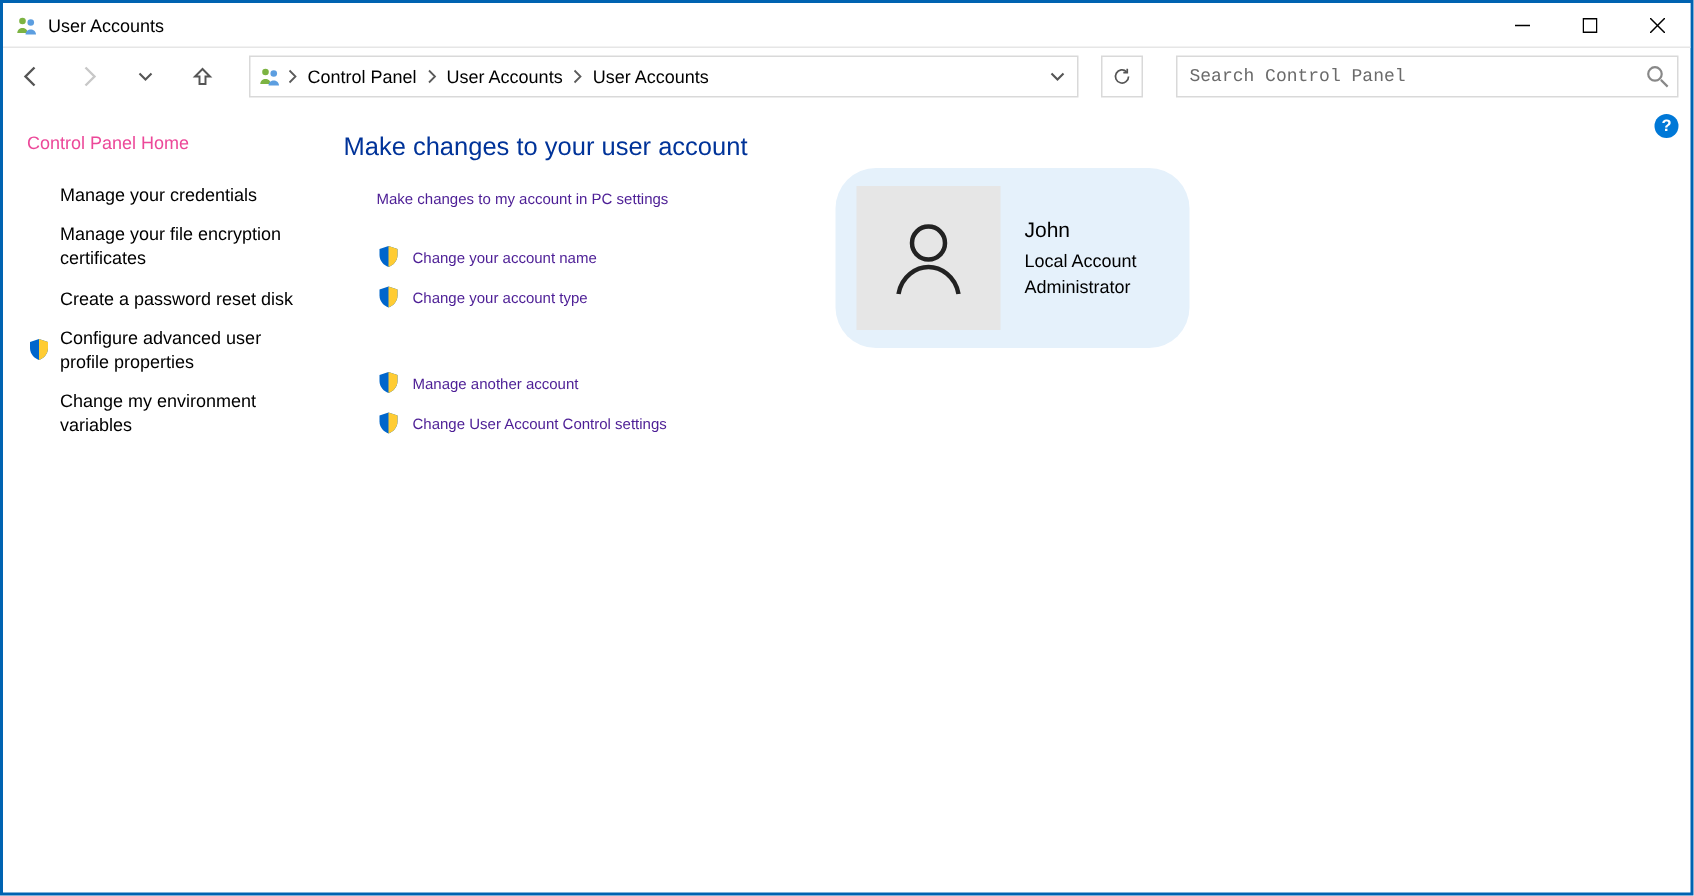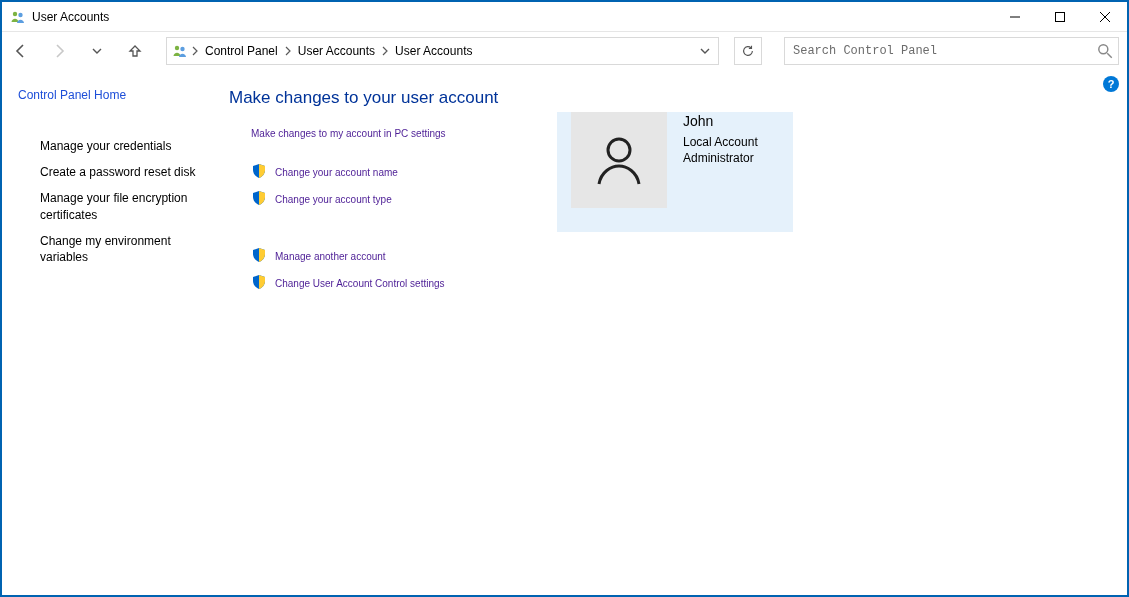--- a/index.html
+++ b/index.html
@@ -83,22 +83,22 @@
     position:absolute; top:6px; right:8px; width:16px;height:16px;border-radius:50%;
     background:#0078d7;color:#fff;display:flex;align-items:center;justify-content:center;
     font-size:11px;font-weight:bold;
   }
 
   .sidebar {
     width: 215px;
     padding: 18px 10px 10px 16px;
   }
   .sidebar a.home {
-    color:#1d4ed8; font-size:12px; text-decoration:none; display:block;
-    margin-bottom:36px;
+    color:#ec4899; font-size:12px; text-decoration:none; display:block;
+    margin-bottom:20px;
   }
   .side-link {
     display:flex; align-items:center; gap:6px;
     color:#000; font-size:12px; text-decoration:none;
     margin-bottom:10px; line-height:1.35;
   }
   .side-link .side-icon { width:16px; flex-shrink:0; display:flex; justify-content:center; }
   .side-link .side-label {}
   .side-link.multi .side-label { max-width:165px; }
 
@@ -118,23 +118,24 @@
     display:flex; align-items:center; gap:8px;
     margin-bottom:8px;
   }
   .section-gap { height: 30px; }
 
   .user-card {
     position:absolute;
     left:340px; top:42px;
     width:236px; height:120px;
     background:#e5f1fb;
-    display:flex; 
+    display:flex; align-items:center;
     padding: 0 14px;
     gap:16px;
+    border-radius:27px;
   }
   .avatar {
     width:96px; height:96px; background:#e6e6e6;
     display:flex;align-items:center;justify-content:center;
   }
   .user-info { font-size:12px; line-height:1.4; }
   .user-name { font-size:14px; margin-bottom:2px;}
 
   
   .shield-icon svg { width:16px; height:16px; }
@@ -252,27 +253,36 @@
 <div class="content">
   <div class="help-badge">?</div>
 
   <div class="sidebar">
     <a class="home">Control Panel Home</a>
 
     <a class="side-link">
       <span class="side-icon"></span>
       <span class="side-label">Manage your credentials</span>
     </a>
+    <a class="side-link multi">
+      <span class="side-icon"></span>
+      <span class="side-label">Manage your file encryption certificates</span>
+    </a>
     <a class="side-link">
       <span class="side-icon"></span>
       <span class="side-label">Create a password reset disk</span>
     </a>
     <a class="side-link multi">
-      <span class="side-icon"></span>
-      <span class="side-label">Manage your file encryption certificates</span>
+      <span class="side-icon shield-icon">
+        <svg viewBox="0 0 16 16">
+            <path d="M8 1l6 2v4c0 4-3 7-6 8-3-1-6-4-6-8V3z" fill="#0066cc"></path>
+            <path d="M8 1l6 2v4c0 4-3 7-6 8V1z" fill="#ffcc33"></path>
+          </svg>
+      </span>
+      <span class="side-label">Configure advanced user profile properties</span>
     </a>
     <a class="side-link multi">
       <span class="side-icon"></span>
       <span class="side-label">Change my environment variables</span>
     </a>
   </div>
 
   <div class="main">
     <div class="main-title">Make changes to your user account</div>
 

